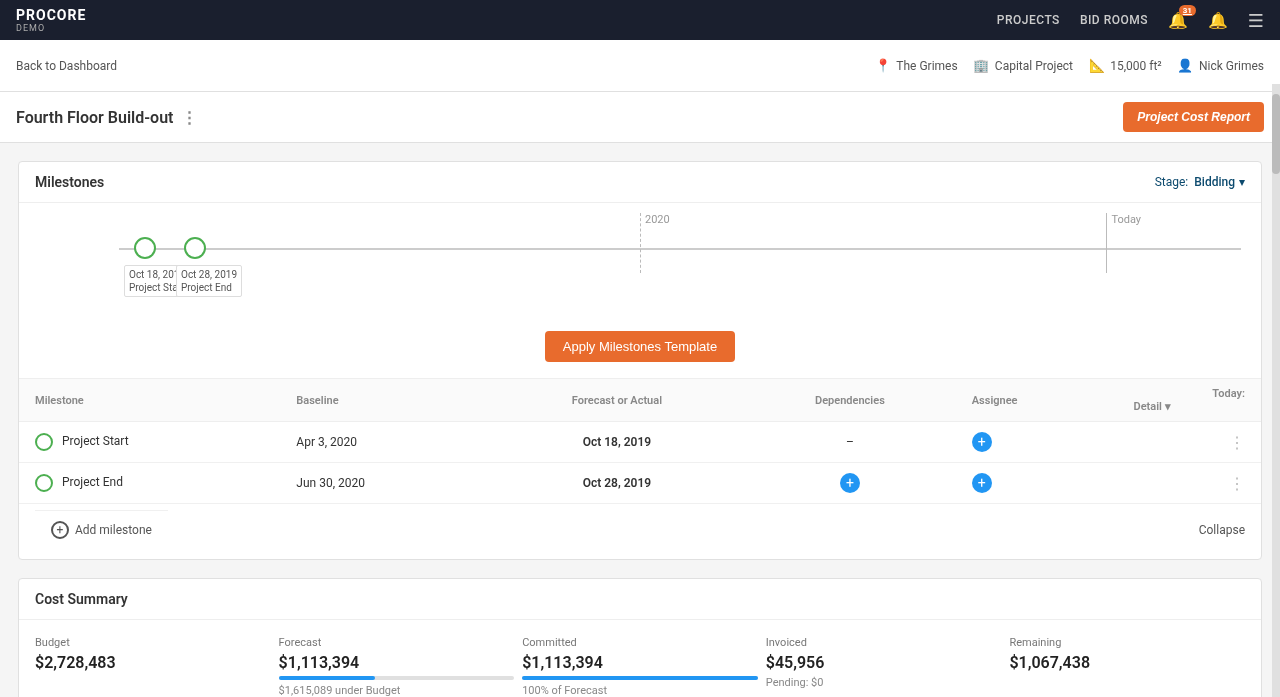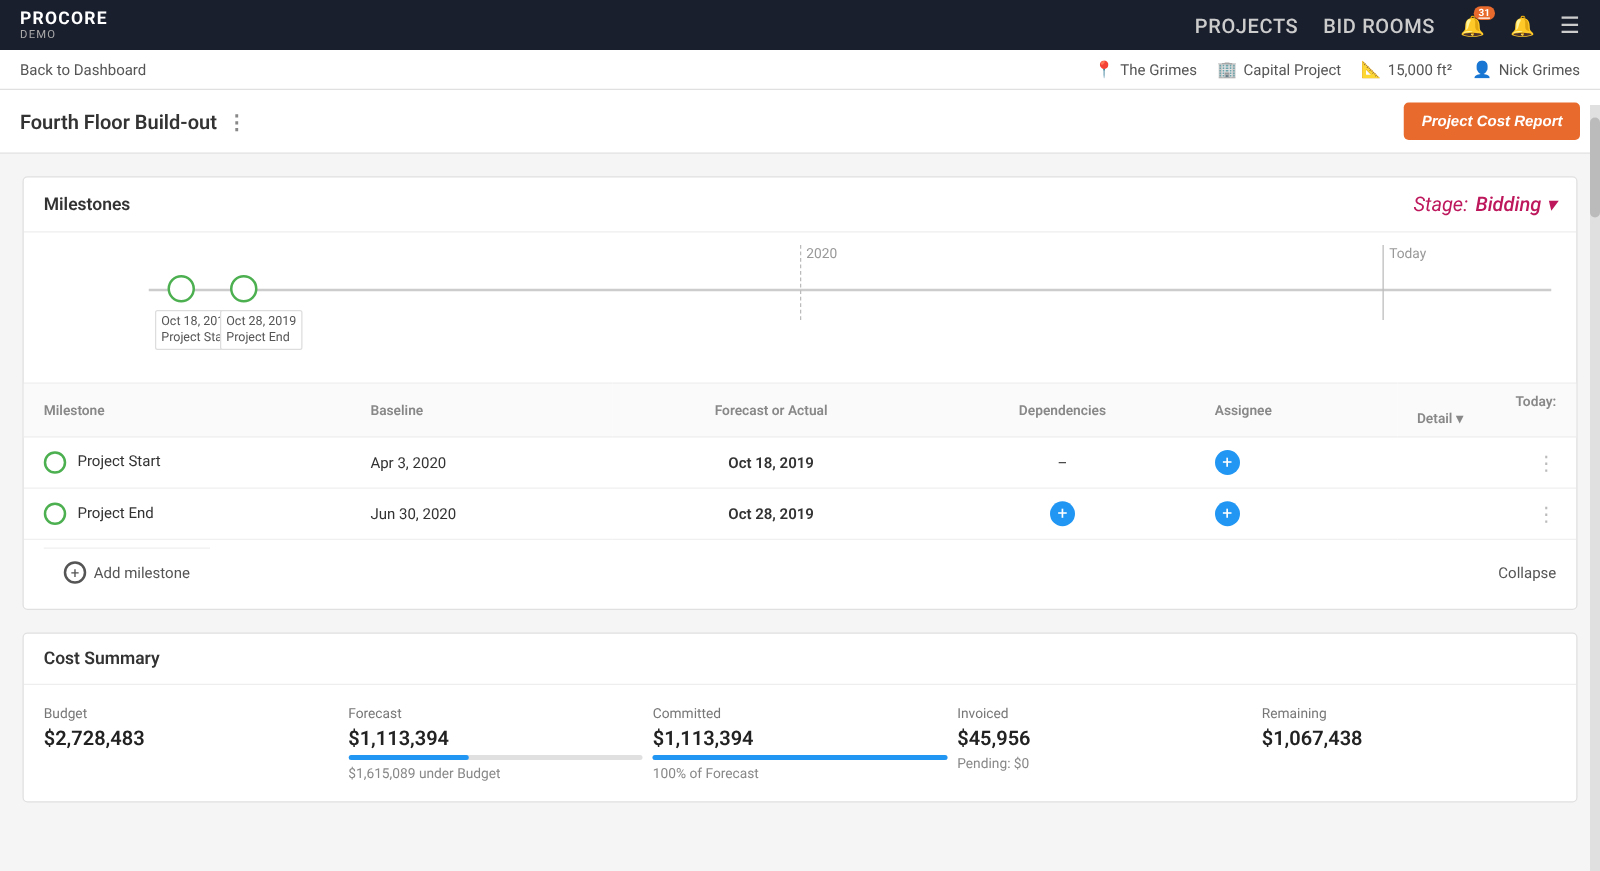--- a/index.html
+++ b/index.html
@@ -12,39 +12,39 @@
       display: flex;
       align-items: center;
       justify-content: space-between;
       padding: 0 16px;
       position: relative;
     }
     .logo-area { display: flex; flex-direction: column; }
     .logo-text { color: #fff; font-size: 14px; font-weight: 700; letter-spacing: 1px; }
     .logo-demo { color: #aaa; font-size: 9px; letter-spacing: 1px; }
     .nav-right { display: flex; align-items: center; gap: 20px; }
-    .nav-link { color: #ccc; font-size: 16px; cursor: pointer; font-weight: 500; letter-spacing: 0.5px; }
+    .nav-link { color: #ccc; font-size: 12px; cursor: pointer; font-weight: 500; letter-spacing: 0.5px; }
     .nav-icon { color: #ccc; font-size: 16px; cursor: pointer; position: relative; }
     .badge {
       position: absolute;
       top: -6px; right: -8px;
       background: #e86b2d;
       color: #fff;
       font-size: 8px;
       border-radius: 8px;
       padding: 1px 4px;
       font-weight: 700;
       text-decoration: underline;
     }
     .hamburger { color: #ccc; font-size: 18px; cursor: pointer; }
 
     
     .sub-nav {
       background: #fff;
-      height: 32px;
+      height: 52px;
       display: flex;
       align-items: center;
       justify-content: space-between;
       padding: 0 16px;
       border-bottom: 1px solid #e0e0e0;
     }
     .back-link { color: #555; font-size: 12px; cursor: pointer; }
     .sub-nav-right { display: flex; align-items: center; gap: 16px; }
     .sub-nav-item { display: flex; align-items: center; gap: 5px; color: #555; font-size: 12px; cursor: pointer; }
     .sub-nav-item .icon { font-size: 13px; color: #888; }
@@ -83,21 +83,21 @@
       border: 1px solid #e0e0e0;
     }
     .section-header {
       display: flex;
       align-items: center;
       justify-content: space-between;
       padding: 12px 16px;
       border-bottom: 1px solid #eee;
     }
     .section-title { font-size: 14px; font-weight: 600; }
-    .stage-area { display: flex; align-items: center; gap: 6px; font-size: 16px; color: #be185d; font-style: italic; }
+    .stage-area { display: flex; align-items: center; gap: 6px; font-size: 12px; color: #0c4a6e; }
     .stage-dropdown { display: flex; align-items: center; gap: 4px; cursor: pointer; font-weight: 500; }
 
     
     .timeline-area {
       padding: 10px 16px;
       position: relative;
       height: 120px;
       overflow: hidden;
     }
     .timeline-track {
@@ -326,20 +326,23 @@
       <div class="milestone-label label-1">
         <div>Oct 18, 2019</div>
         <div>Project Start</div>
       </div>
       <div class="milestone-label label-2">
         <div>Oct 28, 2019</div>
         <div>Project End</div>
       </div>
     </div>
 
+    <div class="apply-btn-container">
+      <button class="btn-outline-orange">Apply Milestones Template</button>
+    </div>
 
     <table class="milestone-table">
       <thead>
         <tr>
           <th>Milestone</th>
           <th>Baseline</th>
           <th style="text-align:center;">Forecast or Actual</th>
           <th style="text-align:center;">Dependencies</th>
           <th>Assignee</th>
           <th style="text-align:right;">

